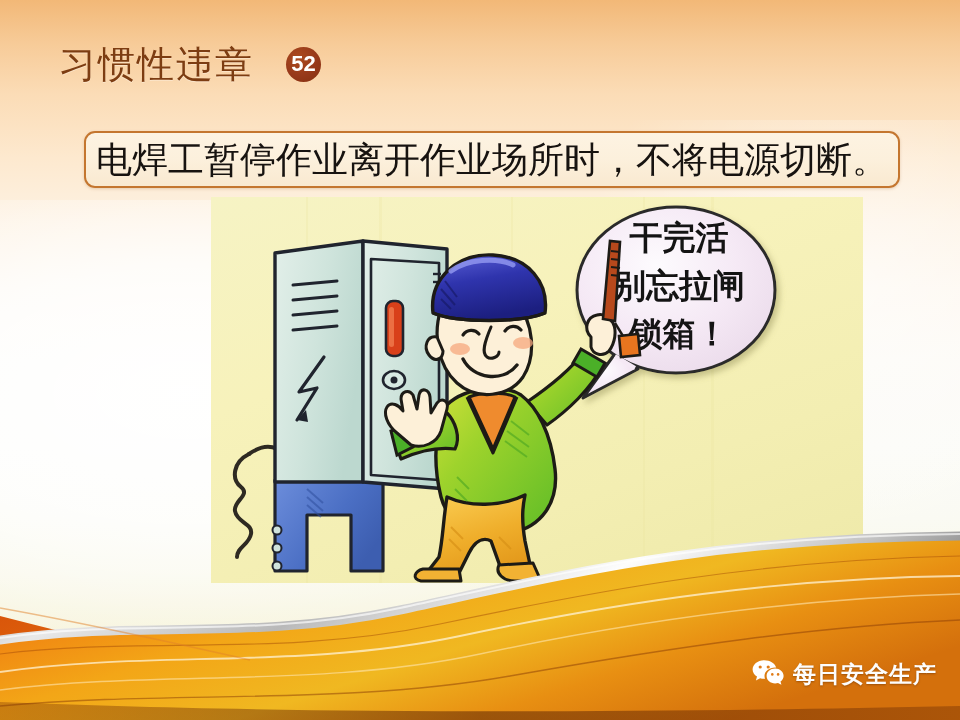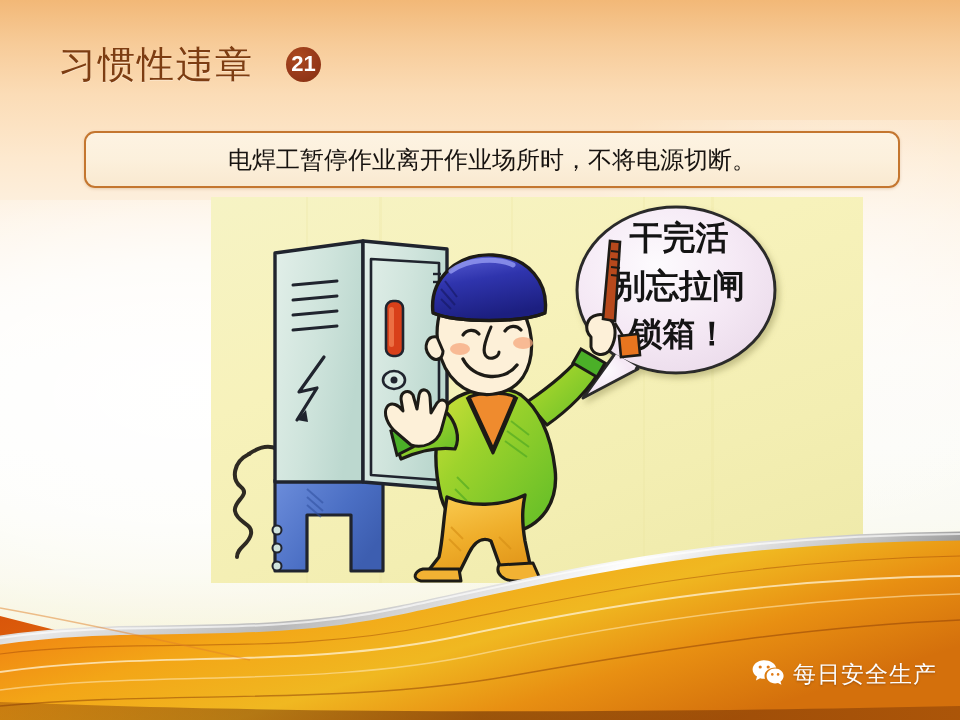--- a/index.html
+++ b/index.html
@@ -89,21 +89,21 @@
     box-sizing: border-box;
     border: 2.5px solid #c4762f;
     border-radius: 11px;
     background: linear-gradient(to bottom, #fdf3e2 0%, #fcf0dc 50%, #f9e9d0 100%);
     display: flex;
     align-items: center;
     justify-content: center;
     box-shadow: 0 1px 3px rgba(160,100,40,0.25);
   }
   .statement-text {
-    font-size: 24px;
+    font-size: 36px;
     color: #171310;
     letter-spacing: 0px;
     white-space: nowrap;
     line-height: 1;
   }
 
   
   .illustration {
     position: absolute;
     left: 211px;
@@ -124,20 +124,21 @@
   }
 
   
   .watermark {
     position: absolute;
     left: 752px;
     top: 659px;
     display: flex;
     align-items: center;
     gap: 9px;
+    font-weight: bold;
   }
   .wm-label {
     font-family: "Liberation Sans", sans-serif;
     font-size: 23px;
     color: #fdfdfd;
     letter-spacing: 1px;
     line-height: 1;
     white-space: nowrap;
     text-shadow: 0 1px 2px rgba(90,40,0,0.45);
   }
@@ -145,21 +146,21 @@
 </head>
 <body>
 
 <div id="slide">
 
   <div class="bg-wash"></div>
   <div class="bg-wash-right"></div>
 
   <div class="title-row">
     <div class="title-text">习惯性违章</div>
-    <div class="title-badge">21</div>
+    <div class="title-badge">52</div>
   </div>
 
   <div class="statement-box">
     <div class="statement-text">电焊工暂停作业离开作业场所时，不将电源切断。</div>
   </div>
 
   <div class="illustration">
     <svg width="578" height="386" viewBox="0 0 578 386" xmlns="http://www.w3.org/2000/svg">
       <defs>
         <linearGradient id="capG" x1="0" y1="0" x2="0.3" y2="1">

